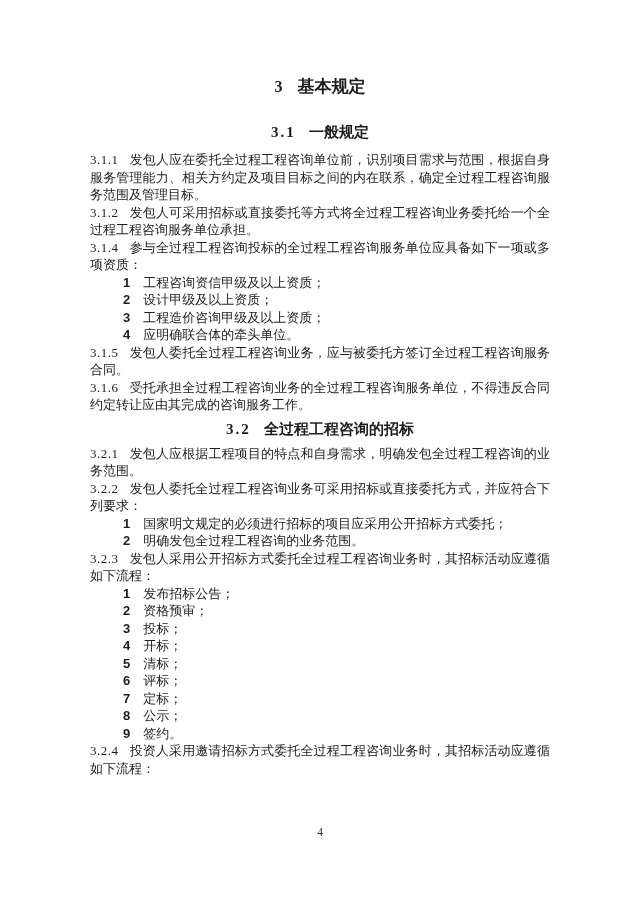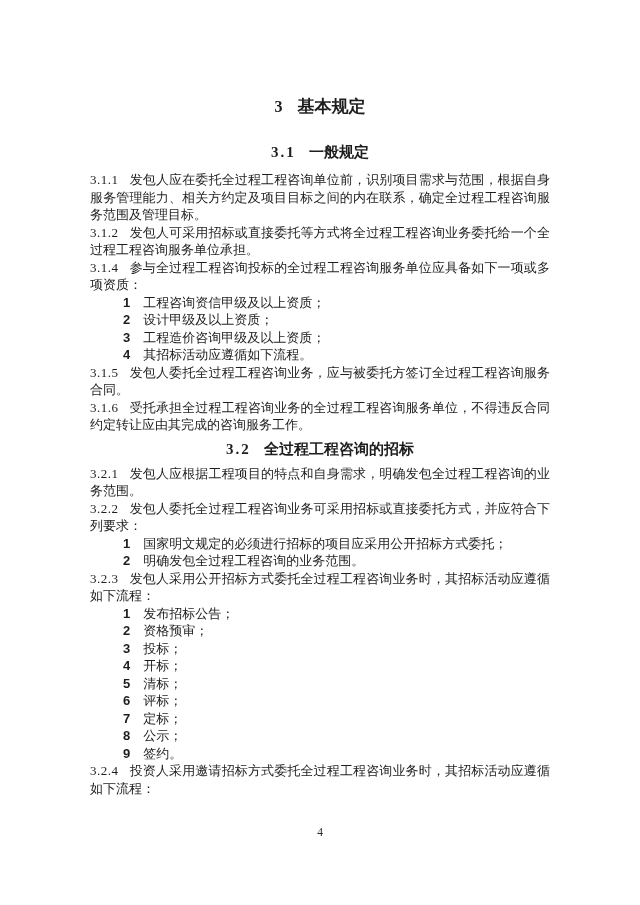--- a/index.html
+++ b/index.html
@@ -10,21 +10,21 @@
     width: 640px;
     height: 905px;
     background: #ffffff;
     color: #1d1d1d;
     overflow: hidden;
   }
 
   .content {
     position: absolute;
     left: 90px;
-    top: 96px;
+    top: 76px;
     width: 460px;
   }
 
   .chapter-title {
     text-align: center;
     font-family: "DejaVu Sans", "Liberation Sans", sans-serif;
     font-weight: 700;
     font-size: 17px;
     line-height: 20px;
     margin: 0 0 26px 0;
@@ -116,21 +116,21 @@
     <p class="list-item">
       <span class="inum">1</span><span>工程咨询资信甲级及以上资质；</span>
     </p>
     <p class="list-item">
       <span class="inum">2</span><span>设计甲级及以上资质；</span>
     </p>
     <p class="list-item">
       <span class="inum">3</span><span>工程造价咨询甲级及以上资质；</span>
     </p>
     <p class="list-item">
-      <span class="inum">4</span><span>其招标活动应遵循如下流程。</span>
+      <span class="inum">4</span><span>应明确联合体的牵头单位。</span>
     </p>
     <p class="clause">
       <span class="cnum">3.1.5</span><span>发包人委托全过程工程咨询业务，应与被委托方签订全过程工程咨询服务合同。</span>
     </p>
     <p class="clause">
       <span class="cnum">3.1.6</span><span>受托承担全过程工程咨询业务的全过程工程咨询服务单位，不得违反合同约定转让应由其完成的咨询服务工作。</span>
     </p>
 
     <h2 class="section-heading mid">
       <span class="hnum">3.2</span>

